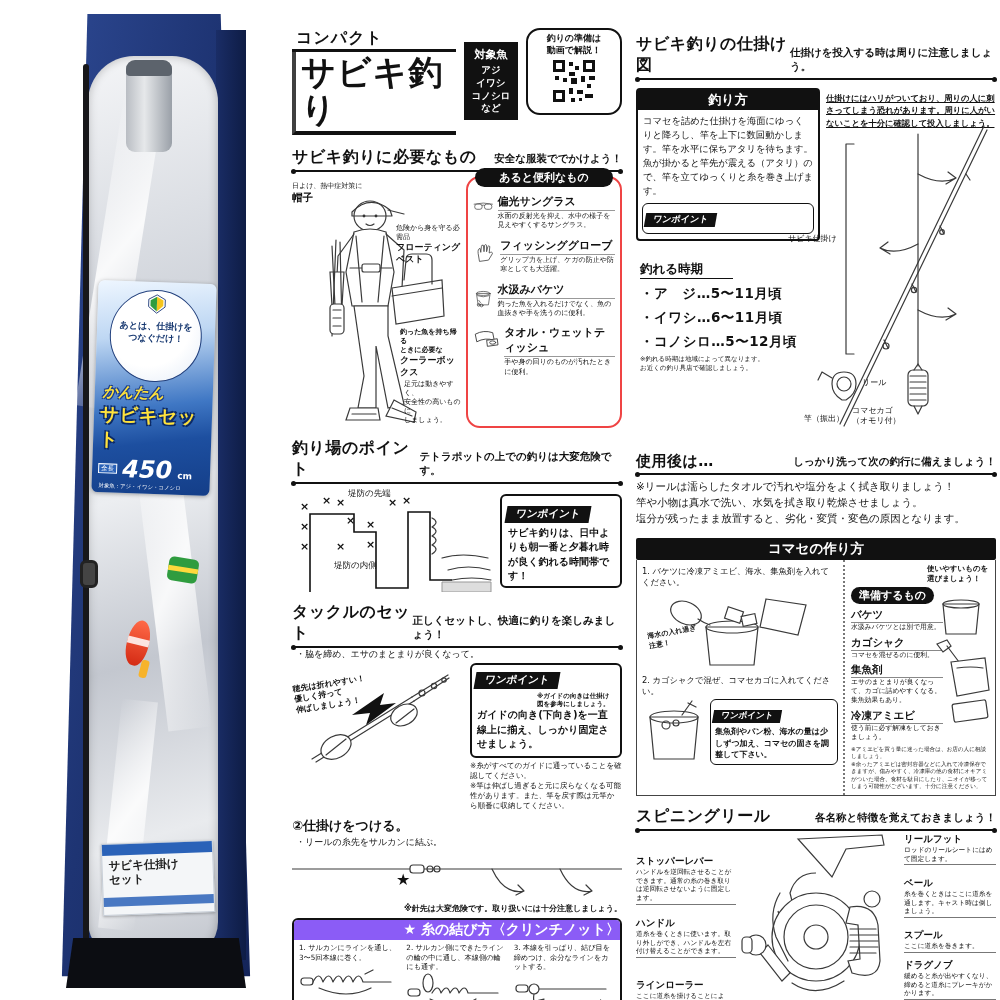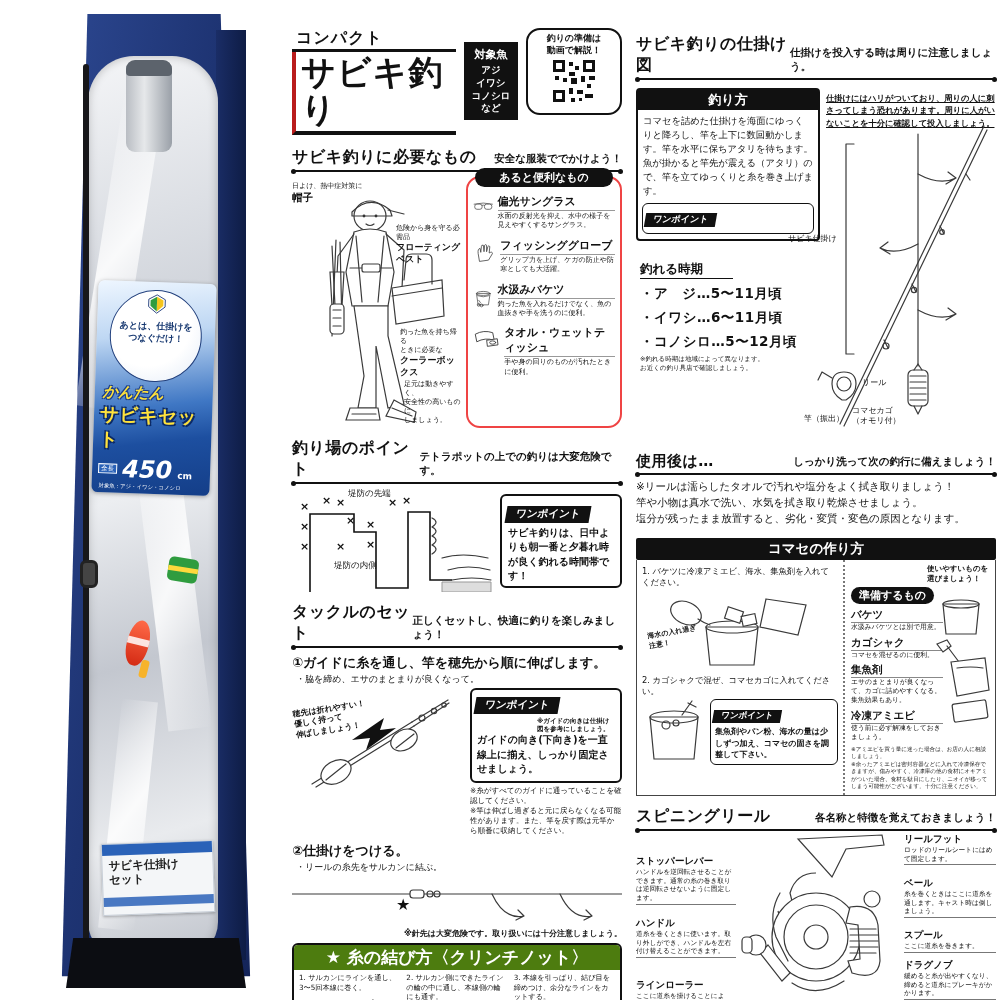--- a/index.html
+++ b/index.html
@@ -21,21 +21,21 @@
   
   .op{border:2px solid #111;border-radius:6px;background:#fff;position:relative;padding:6px 6px 6px;}
   .op-tab{display:inline-block;background:#111;color:#fff;font-weight:bold;font-size:10.5px;
     padding:1px 10px 2px;transform:skewX(-10deg);margin:-2px 0 3px -2px;}
   .op-text{font-size:10px;font-weight:bold;line-height:1.45;}
 
   
   .hdr{display:flex;align-items:flex-start;gap:8px;}
   .hdr-titles{width:176px;}
   .hdr-compact{font-size:16px;font-weight:bold;border-bottom:3px solid #111;display:block;padding-left:4px;letter-spacing:1px;}
-  .hdr-main{border-left:4px solid #b91c1c;border-bottom:4px solid #111;border-right:0;
+  .hdr-main{border-left:4px solid #404040;border-bottom:4px solid #111;border-right:0;
     font-size:34px;font-weight:bold;letter-spacing:1px;padding:2px 2px 2px 5px;line-height:1.1;}
   .hdr-target{background:#111;color:#fff;text-align:center;padding:5px 5px;margin-top:14px;min-width:44px;}
   .hdr-target .tl{font-size:11px;font-weight:bold;display:block;margin-bottom:2px;}
   .hdr-target .fish{font-size:9.5px;font-weight:bold;display:block;line-height:1.35;white-space:pre-line;}
   .qr-bubble{border:2.5px solid #111;border-radius:14px;padding:3px 6px 5px;text-align:center;width:86px;}
   .qr-bubble .t{font-size:9px;font-weight:bold;line-height:1.3;display:block;}
   .qr-bubble svg{margin-top:2px;}
 
   
   .needed-body{display:flex;gap:6px;margin-top:4px;}
@@ -58,21 +58,21 @@
   .step-h{font-size:13px;font-weight:bold;margin:6px 0 1px;}
   .step-note{font-size:9px;margin:0 0 2px 4px;}
   .t1{display:flex;gap:6px;}
   .t1-ill{position:relative;width:172px;height:102px;}
   .hand-note{position:absolute;left:2px;top:16px;font-size:8px;font-weight:bold;transform:rotate(-9deg);line-height:1.3;}
   .t1-right{width:152px;}
   .op-small{font-size:6.5px;font-weight:bold;float:right;width:78px;line-height:1.25;}
   .t-notes{font-size:7.5px;line-height:1.35;margin-top:3px;}
   .warn-r{font-size:8px;font-weight:bold;text-align:right;}
   .knot{border:2.5px solid #111;border-radius:6px;margin-top:4px;overflow:hidden;}
-  .knot-title{background:#4d7c0f;color:#fff;font-weight:bold;font-size:17px;text-align:center;padding:1px 0;}
+  .knot-title{background:#8b5cf6;color:#fff;font-weight:bold;font-size:14px;text-align:right;padding:1px 0;}
   .knot-steps{display:flex;padding:3px 2px;}
   .knot-steps .ks{width:33.3%;padding:0 3px;}
   .knot-steps .ks p{font-size:7.2px;margin:0;line-height:1.3;}
 
   
   .rig-body{position:relative;height:362px;}
   .howto{position:absolute;left:0;top:8px;width:180px;border:2.5px solid #111;border-radius:4px;}
   .howto-title{background:#111;color:#fff;font-weight:bold;font-size:13px;text-align:center;padding:1px 0;}
   .howto-text{font-size:9.3px;line-height:1.5;padding:4px 5px 2px;}
   .howto .op{margin:3px 4px 5px;border-width:1.5px;padding:3px 4px;}
@@ -298,21 +298,21 @@
             <path class="ln" d="M60 238 L84 238 M100 232 L120 240"></path>
           </svg>
           <div class="callout" style="left:0;top:6px;">
             <span style="white-space:pre-line;">日よけ、熱中症対策に</span>
             <b>帽子</b>
           </div>
           <div class="callout" style="left:104px;top:48px;width:66px;">
             <span style="white-space:pre-line;">危険から身を守る必需品</span>
             <b style="font-size:9px;">フローティングベスト</b>
           </div>
-          <div class="callout" style="left:108px;top:152px;width:62px;">
+          <div class="callout" style="left:108px;top:152px;width:62px;font-weight:bold;">
             <span style="white-space:pre-line;">釣った魚を持ち帰る
 ときに必要な</span>
             <b style="font-size:9px;">クーラーボックス</b>
           </div>
           <div class="callout" style="left:112px;top:204px;width:58px;">
             <span style="white-space:pre-line;">足元は動きやすく、
 安全性の高いものに
 しましょう。</span>
           </div>
         </div>
@@ -403,21 +403,20 @@
         </div>
       </div>
     </div>
 
     <div class="sec">
       <div class="sec-head">
         <span class="sec-title">タックルのセット</span>
         <span class="sec-sub">正しくセットし、快適に釣りを楽しみましょう！</span>
       </div>
 
-      <div class="step-h">①ガイドに糸を通し、竿を穂先から順に伸ばします。</div>
       <div class="step-note">・脇を締め、エサのまとまりが良くなって。</div>
       <div class="t1">
         <div class="t1-ill">
           <svg width="172" height="102" viewBox="0 0 172 102">
             <path class="ln" d="M20 96 L120 34 M24 99 L122 38"></path>
             <path class="ln" d="M120 34 L156 12 M122 38 L157 15"></path>
             <circle class="ln" cx="130" cy="30" r="3"></circle>
               <circle class="ln" cx="142" cy="23" r="2.6"></circle>
               <circle class="ln" cx="152" cy="17" r="2.2"></circle>
             <path fill="#111" d="M60 52 L92 30 L88 42 L104 40 L74 62 L78 50 Z"></path>

